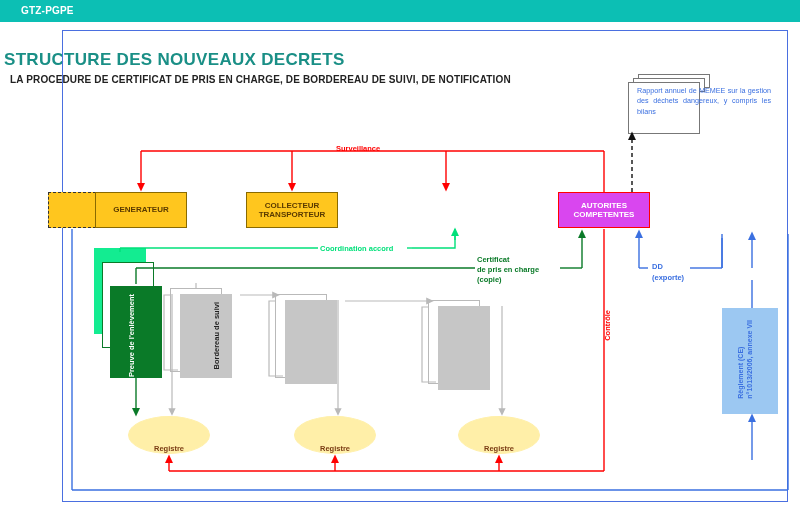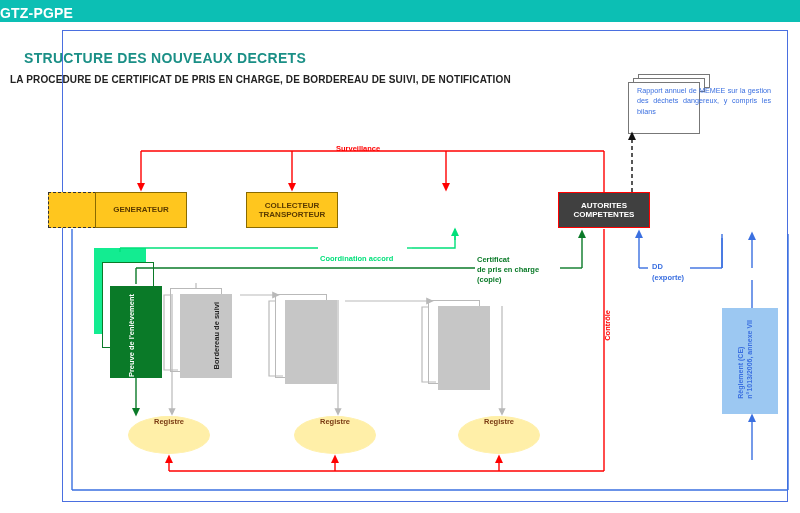--- a/index.html
+++ b/index.html
@@ -11,32 +11,32 @@
     overflow: hidden;
   }
   #page { position: relative; width: 800px; height: 513px; background: #fff; }
 
   
   .header-bar {
     position: absolute; left: 0; top: 0; width: 800px; height: 22px;
     background: #0cbfb4;
   }
   .header-bar .hdr-left {
-    position: absolute; left: 0; top: 5px;
-    font-size: 14px; font-weight: bold; color: #ffffff; letter-spacing: .2px;
+    position: absolute; left: 21px; top: 5px;
+    font-size: 10px; font-weight: bold; color: #ffffff; letter-spacing: .2px;
   }
   .header-bar .hdr-right {
     position: absolute; right: 10px; top: 5px;
     font-size: 10px; font-weight: bold; color: #ffffff; letter-spacing: .2px; margin-top: 26px;
   }
 
   
   .doc-title {
-    position: absolute; left: 24px; top: 50px;
-    font-size: 14px; font-weight: bold; color: #1a8f86; letter-spacing: .3px;
+    position: absolute; left: 4px; top: 50px;
+    font-size: 17px; font-weight: bold; color: #1a8f86; letter-spacing: .3px;
   }
   .doc-subtitle {
     position: absolute; left: 10px; top: 74px;
     font-size: 10px; font-weight: bold; color: #222; letter-spacing: .15px;
   }
 
   
   .frame {
     position: absolute; left: 62px; top: 30px; width: 726px; height: 472px;
     border: 1px solid #4a6fe0;
@@ -53,21 +53,21 @@
     text-align: center; line-height: 1.18;
     font-size: 8px; font-weight: bold;
   }
   .yellow {
     background: #ffc61e; border: 1px solid #8a6a00; color: #5a3a00;
   }
   .yellow-dashed {
     background: #ffc61e; border: 1px dashed #333; color: #5a3a00;
   }
   .redbox {
-    background: #404040; border: 1px solid #ff0000; color: #ffffff;
+    background: #d946ef; border: 1px solid #ff0000; color: #ffffff;
   }
   .bluebox {
     background: #9cc8f2; border: 1px solid #9cc8f2; color: #ffffff;
     font-size: 7.5px; line-height: 1.5;
   }
 
   
   .docwrap { position: absolute; }
   .doc-sheet { position: absolute; }
 
@@ -82,21 +82,21 @@
     writing-mode: vertical-rl;
     transform: rotate(180deg);
     line-height: 1.35;
   }
 
   
   .ellipse {
     position: absolute;
     background: #ffefa8; border: 1px solid #ffefa8;
     border-radius: 50%;
-    display: flex; align-items: flex-start; justify-content: center;
+    display: flex; align-items: flex-end; justify-content: center;
     font-size: 7.5px; font-weight: bold; color: #7a3b13;
   }
 
   
   .anno { position: absolute; font-size: 7.5px; font-weight: bold; white-space: nowrap; }
   .anno.red   { color: #ff0000; }
   .anno.green { color: #00e07a; }
   .anno.dgreen{ color: #0a7a28; }
   .anno.blue  { color: #3a6fe0; }
 
@@ -185,21 +185,21 @@
   </div>
   <div class="ellipse" style="left:294px; top:416px; width:82px; height:38px;">
     <span>Registre</span>
   </div>
   <div class="ellipse" style="left:458px; top:416px; width:82px; height:38px;">
     <span>Registre</span>
   </div>
 
   <div class="anno red" style="left:336px; top:144px;">Surveillance</div>
 
-  <div class="anno green" style="left:320px; top:244px;margin-top:10px;">Coordination accord</div>
+  <div class="anno green" style="left:320px; top:244px;">Coordination accord</div>
 
   <div class="anno dgreen" style="left:477px; top:255px; line-height:1.35;">
     <span>Certificat</span><br>
     <span>de pris en charge</span><br>
     <span style="font-weight:bold;">(copie)</span>
   </div>
 
   <div class="anno blue" style="left:652px; top:262px; line-height:1.4;">
     <span>DD</span><br>
     <span>(exporte)</span>

